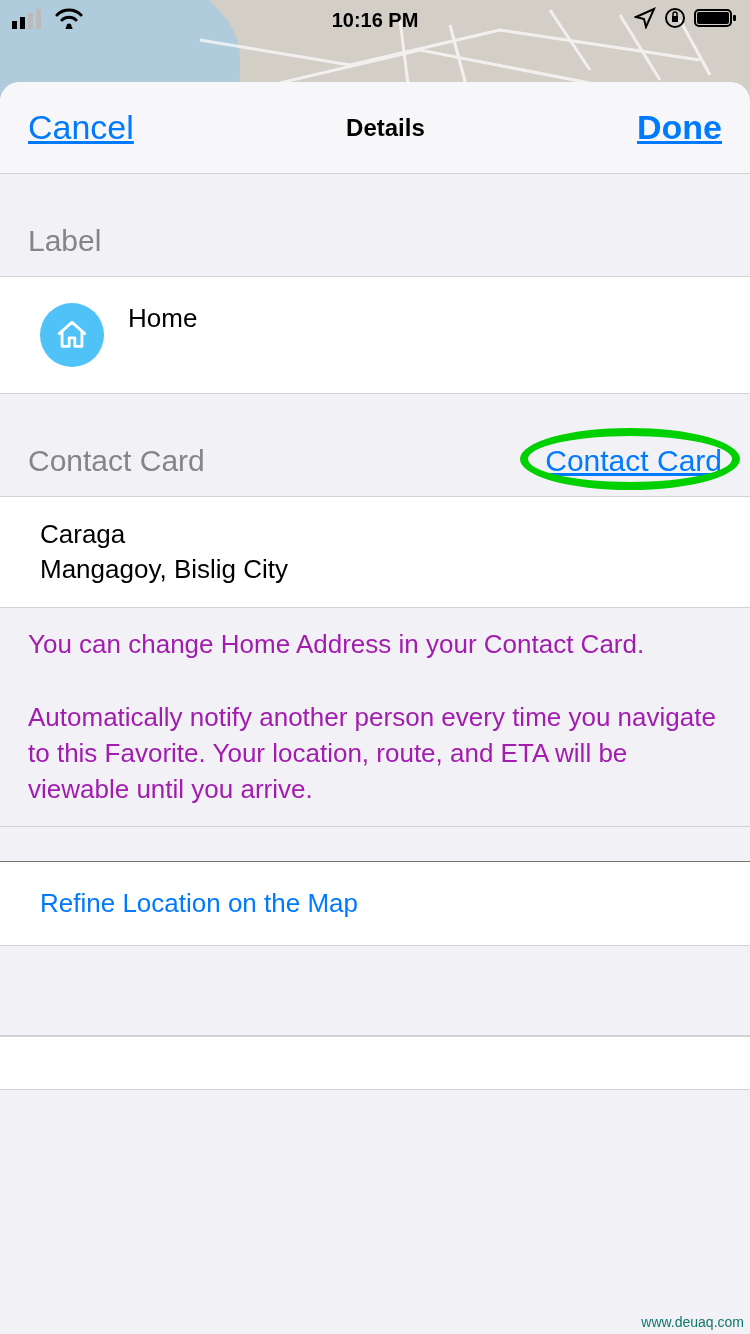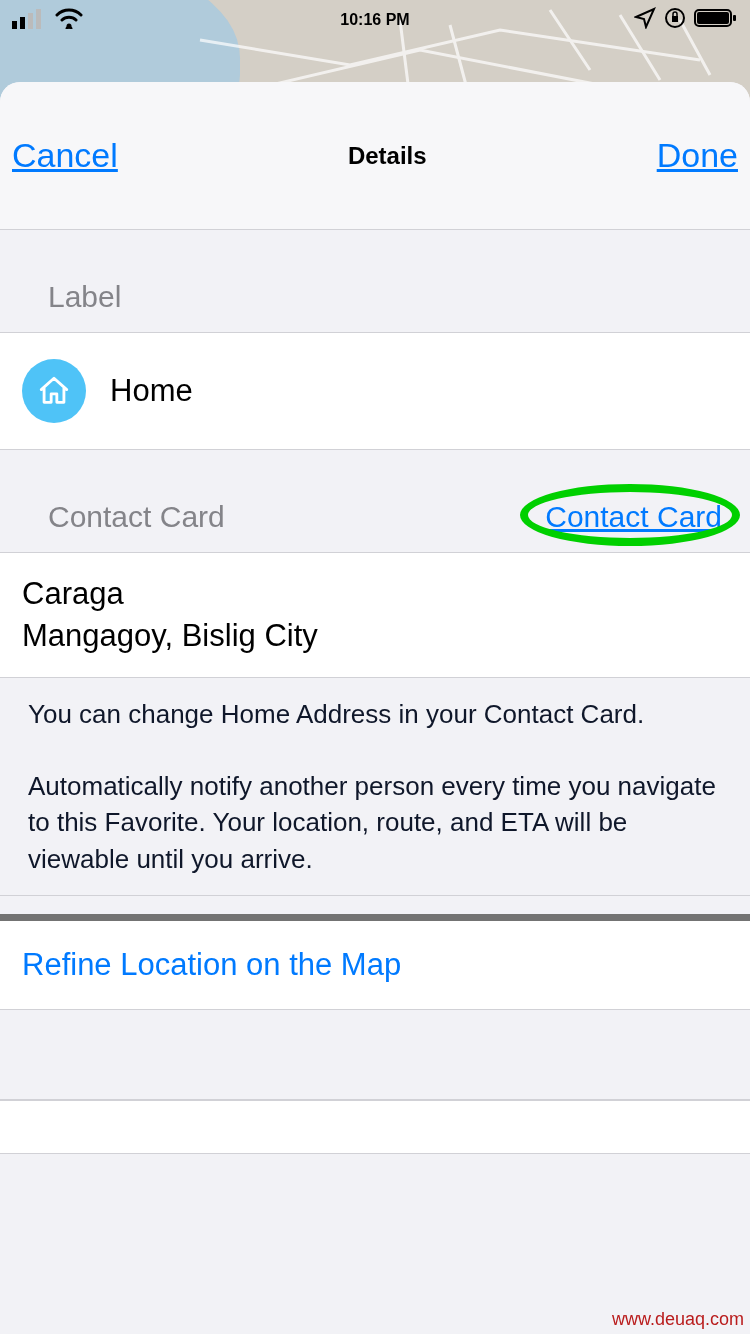--- a/index.html
+++ b/index.html
@@ -37,21 +37,21 @@
       top: 0; left: 0; right: 0; bottom: 0;
     }
     .status-bar {
       position: absolute;
       top: 0; left: 0; right: 0;
       height: 40px;
       display: flex;
       align-items: center;
       justify-content: space-between;
       padding: 0 12px;
-      font-size: 16px;
+      font-size: 20px;
       font-weight: 600;
       color: #000;
       z-index: 10;
     }
     .status-left, .status-right {
       display: flex;
       align-items: center;
       gap: 8px;
     }
     .status-center {
@@ -61,67 +61,65 @@
     }
     .sheet {
       position: absolute;
       top: 82px;
       left: 0; right: 0; bottom: 0;
       background: #f2f2f6;
       border-radius: 20px 20px 0 0;
       overflow: hidden;
     }
     .nav-bar {
-      height: 148px;
+      height: 92px;
       display: flex;
       align-items: center;
       justify-content: space-between;
-      padding: 0 12px;
+      padding: 0 28px;
       border-bottom: 1px solid #d1d1d6;
       background: #f7f7f9;
     }
     .nav-btn {
       font-size: 34px;
       color: #007aff;
       text-decoration: underline;
       cursor: pointer;
     }
     .nav-btn.done {
-      font-weight: 400;
+      font-weight: 700;
     }
     .nav-title {
       font-size: 24px;
       font-weight: 700;
       color: #000;
     }
     .section-header {
       font-size: 30px;
       color: #848489;
       padding: 50px 28px 18px 28px;
       display: flex;
       align-items: flex-end;
       justify-content: space-between;
-      margin-left: 20px;
     }
     .section-header.tight {
       padding-top: 36px;
     }
     .section-link {
       font-size: 30px;
       color: #007aff;
       text-decoration: underline;
     }
     .row {
       background: #fff;
       border-top: 1px solid #d1d1d6;
       border-bottom: 1px solid #d1d1d6;
-      padding: 26px 22px;
-      display: flex;
-      align-items: center;
-      font-size: 31px;
+      padding: 26px 40px;
+      display: flex;
+      font-size: 26px;
       color: #000;
     }
     .row-link {
       color: #007aff;
     }
     .row-danger {
       color: #ff3b30;
       justify-content: center;
     }
     .home-icon {
@@ -133,36 +131,36 @@
       align-items: center;
       justify-content: center;
       margin-right: 24px;
       flex-shrink: 0;
     }
     .address {
       line-height: 1.35;
     }
     .footer-note {
       font-size: 26px;
-      color: #0f172a;
+      color: #a21caf;
       padding: 18px 28px;
       line-height: 1.4;
     }
     .highlight-oval {
       position: absolute;
       border: 8px solid #00d000;
       border-radius: 50%;
       pointer-events: none;
     }
     .watermark {
       position: absolute;
       right: 6px;
       bottom: 4px;
-      font-size: 18px;
-      color: #b91c1c;
+      font-size: 14px;
+      color: #0f766e;
       font-family: Arial, sans-serif;
       z-index: 50;
     }
     .spacer-row {
       height: 90px;
       background: #f2f2f6;
       border-bottom: 1px solid #d1d1d6;
     }
   </style>
 </head>
@@ -249,21 +247,21 @@
     <div class="address">
       <div>Caraga</div>
       <div>Mangagoy, Bislig City</div>
     </div>
   </div>
   <div class="footer-note">You can change Home Address in your Contact Card.</div>
 
   <div class="footer-note">Automatically notify another person every time you navigate to this Favorite. Your location, route, and ETA will be viewable until you arrive.</div>
 
   <div style="border-top:1px solid #d1d1d6;"></div>
-  <div class="row row-link" style="border-top:7px solid #737373; margin-top:18px;">
+  <div class="row row-link" style="border-top:1px solid #737373; margin-top:34px;">
     <span>Refine Location on the Map</span>
   </div>
 
   <div class="spacer-row"></div>
 
   <div class="row row-danger">
     
   </div>
 
 </div>

